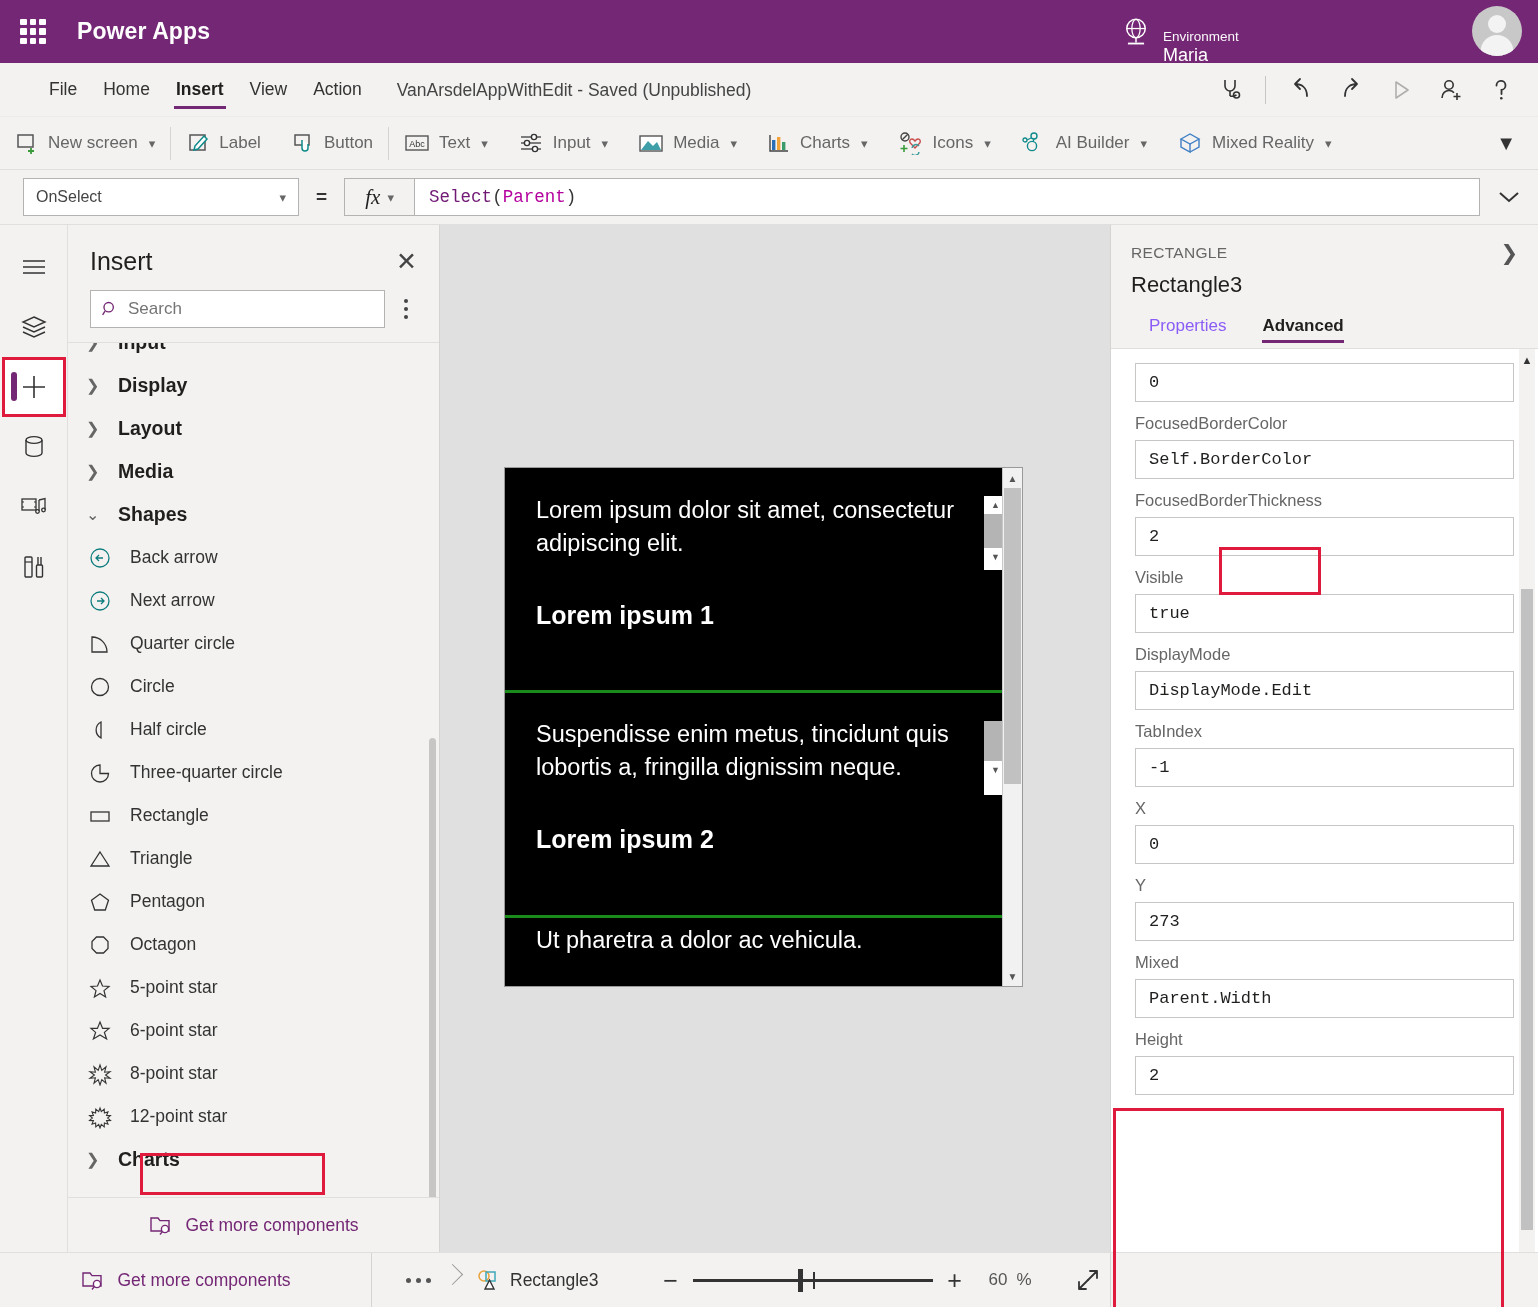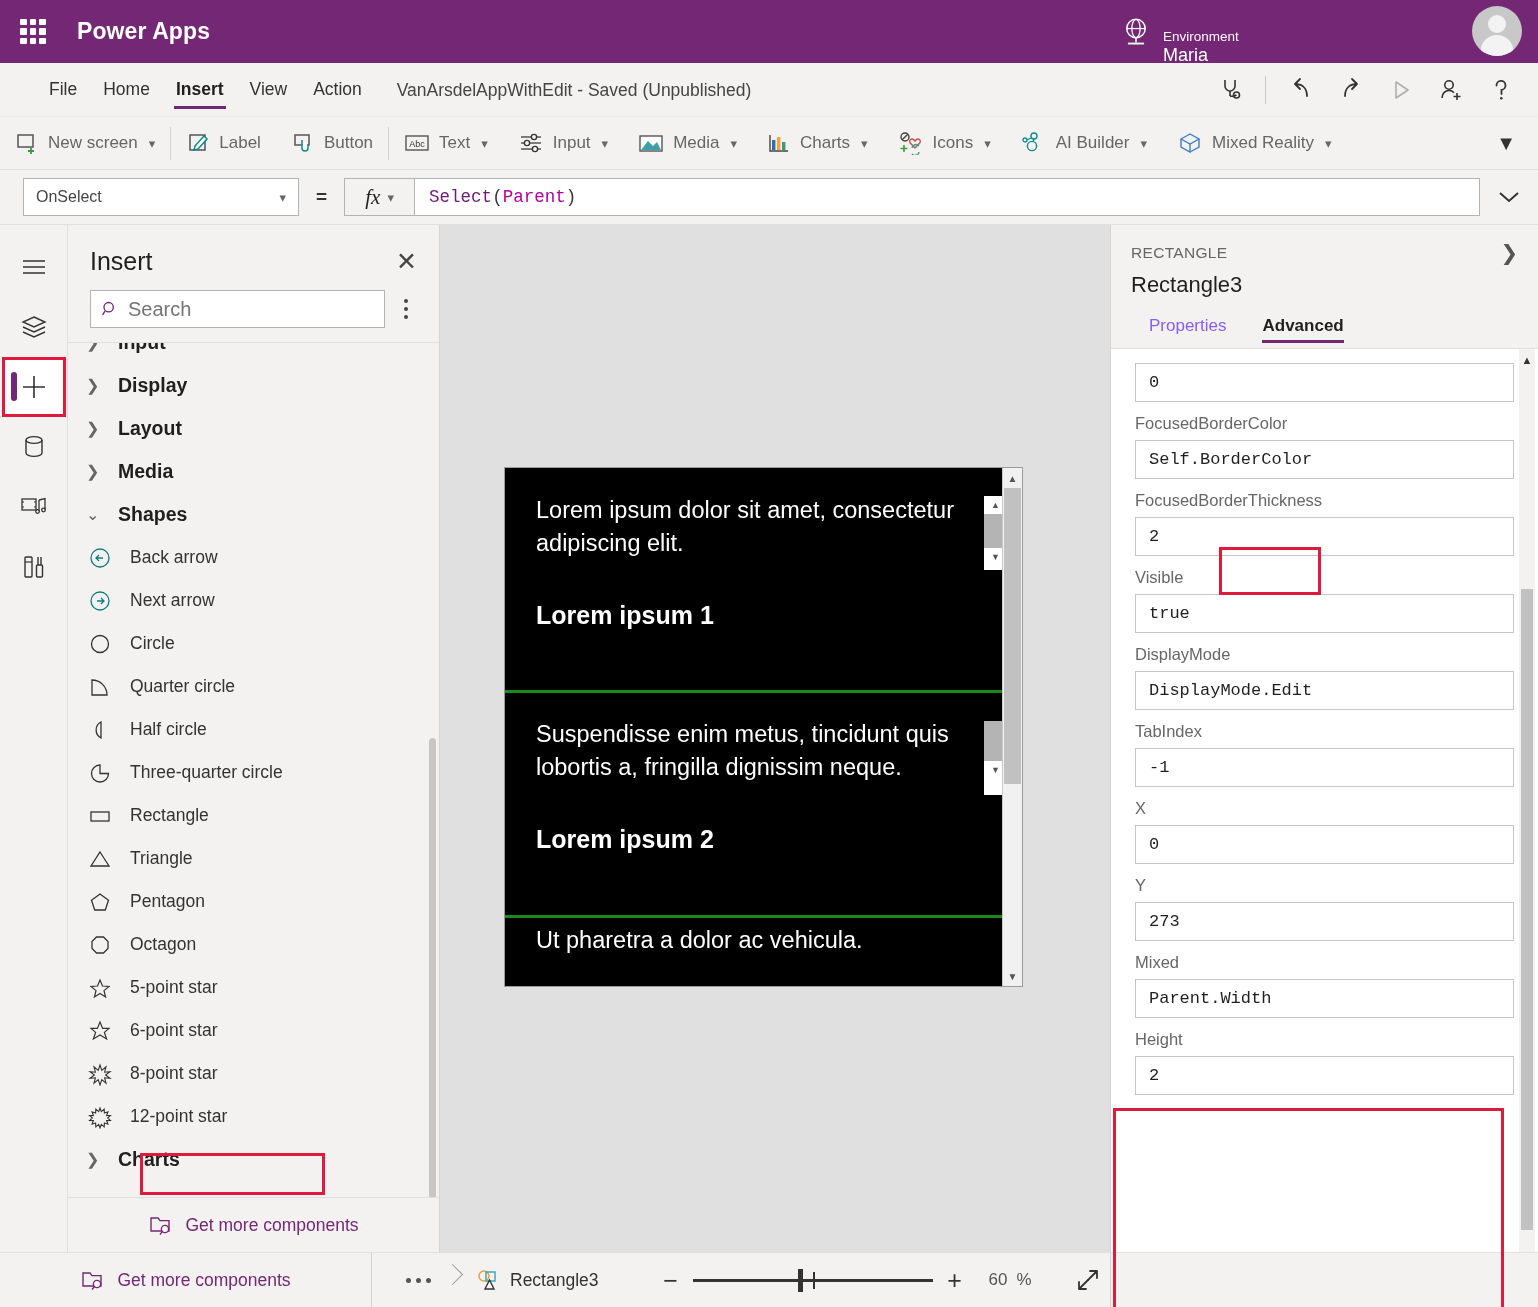--- a/index.html
+++ b/index.html
@@ -96,21 +96,21 @@
   
   .panel { width: 372px; flex: 0 0 372px; background: #f3f2f1; border-right: 1px solid #d6d4d2;
     display: flex; flex-direction: column; position: relative; }
   .panel-hd { display: flex; align-items: center; justify-content: space-between;
     padding: 22px 22px 4px 22px; }
   .panel-title { font-size: 25px; color: #201f1e; }
   .panel-x { font-size: 25px; color: #444; cursor: pointer; line-height: 1; }
   .panel-search { display: flex; align-items: center; gap: 10px; padding: 10px 22px 14px 22px; }
   .search-box { flex: 1; height: 38px; background: #fff; border: 1px solid #b5b3b1;
     display: flex; align-items: center; padding: 0 10px; gap: 9px; cursor: text; }
-  .search-box input { border: none; outline: none; font-size: 20px; color: #701a75; width: 100%;
+  .search-box input { border: none; outline: none; font-size: 17px; color: #701a75; width: 100%;
     font-family: "Liberation Sans", sans-serif; background: transparent; }
   .kebab { width: 22px; display: flex; flex-direction: column; align-items: center; gap: 4px;
     cursor: pointer; padding: 6px 0; }
   .kebab i { width: 4px; height: 4px; border-radius: 50%; background: #444; }
   .tree { flex: 1; overflow: hidden; position: relative; border-top: 1px solid #e1dfdd; }
   .tree-inner { position: absolute; left: 0; top: -22px; right: 0; }
   .grp { display: flex; align-items: center; height: 43px; padding-left: 18px; cursor: pointer; }
   .grp .arw { width: 32px; font-size: 16px; color: #666; }
   .grp .nm { font-size: 19.5px; font-weight: bold; color: #201f1e; }
   .itm { display: flex; align-items: center; height: 43px; padding-left: 20px; cursor: pointer;
@@ -510,32 +510,32 @@
               <svg width="24" height="24" viewBox="0 0 24 24">
                   <circle cx="12" cy="12" r="9" fill="none" stroke="#0f7d7d" stroke-width="1.3"></circle>
                   <path d="M9 12 H16 M13 9 L16 12 L13 15" fill="none" stroke="#0f7d7d" stroke-width="1.3"></path>
                 </svg>
             </span>
             <span class="nm">Next arrow</span>
           </div>
           <div class="itm">
             <span class="ic">
               <svg width="24" height="24" viewBox="0 0 24 24">
+                  <path d="M4 20 V5 A15 15 0 0 1 19 20 Z" fill="none" stroke="#333" stroke-width="1.3"></path>
+                </svg>
+            </span>
+            <span class="nm">Quarter circle</span>
+          </div>
+          <div class="itm">
+            <span class="ic">
+              <svg width="24" height="24" viewBox="0 0 24 24">
                   <circle cx="12" cy="12" r="8.5" fill="none" stroke="#333" stroke-width="1.3"></circle>
                 </svg>
             </span>
             <span class="nm">Circle</span>
-          </div>
-          <div class="itm">
-            <span class="ic">
-              <svg width="24" height="24" viewBox="0 0 24 24">
-                  <path d="M4 20 V5 A15 15 0 0 1 19 20 Z" fill="none" stroke="#333" stroke-width="1.3"></path>
-                </svg>
-            </span>
-            <span class="nm">Quarter circle</span>
           </div>
           <div class="itm">
             <span class="ic">
               <svg width="24" height="24" viewBox="0 0 24 24">
                   <path d="M13 4 A9 9 0 0 0 13 20 Z" fill="none" stroke="#333" stroke-width="1.3"></path>
                 </svg>
             </span>
             <span class="nm">Half circle</span>
           </div>
           <div class="itm">

